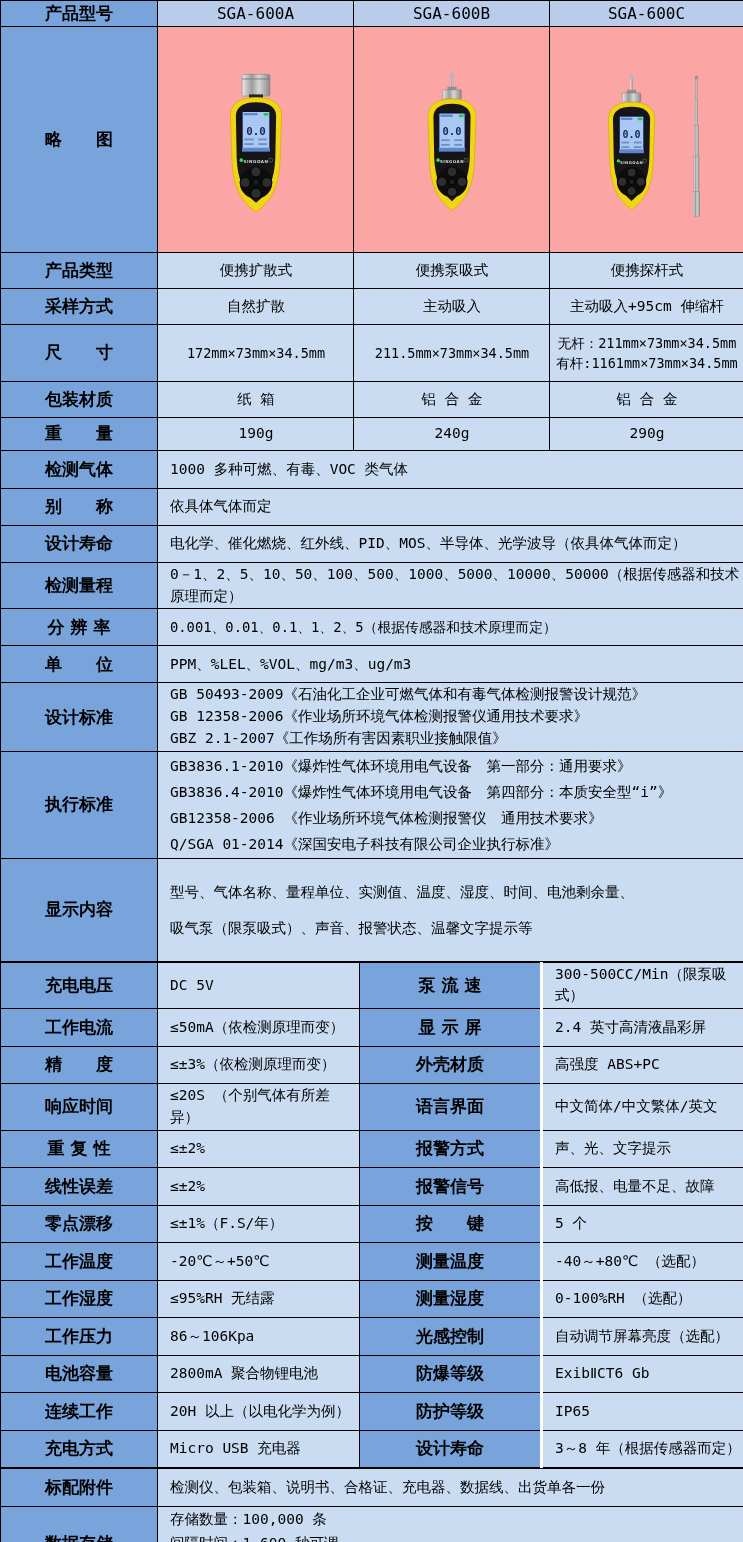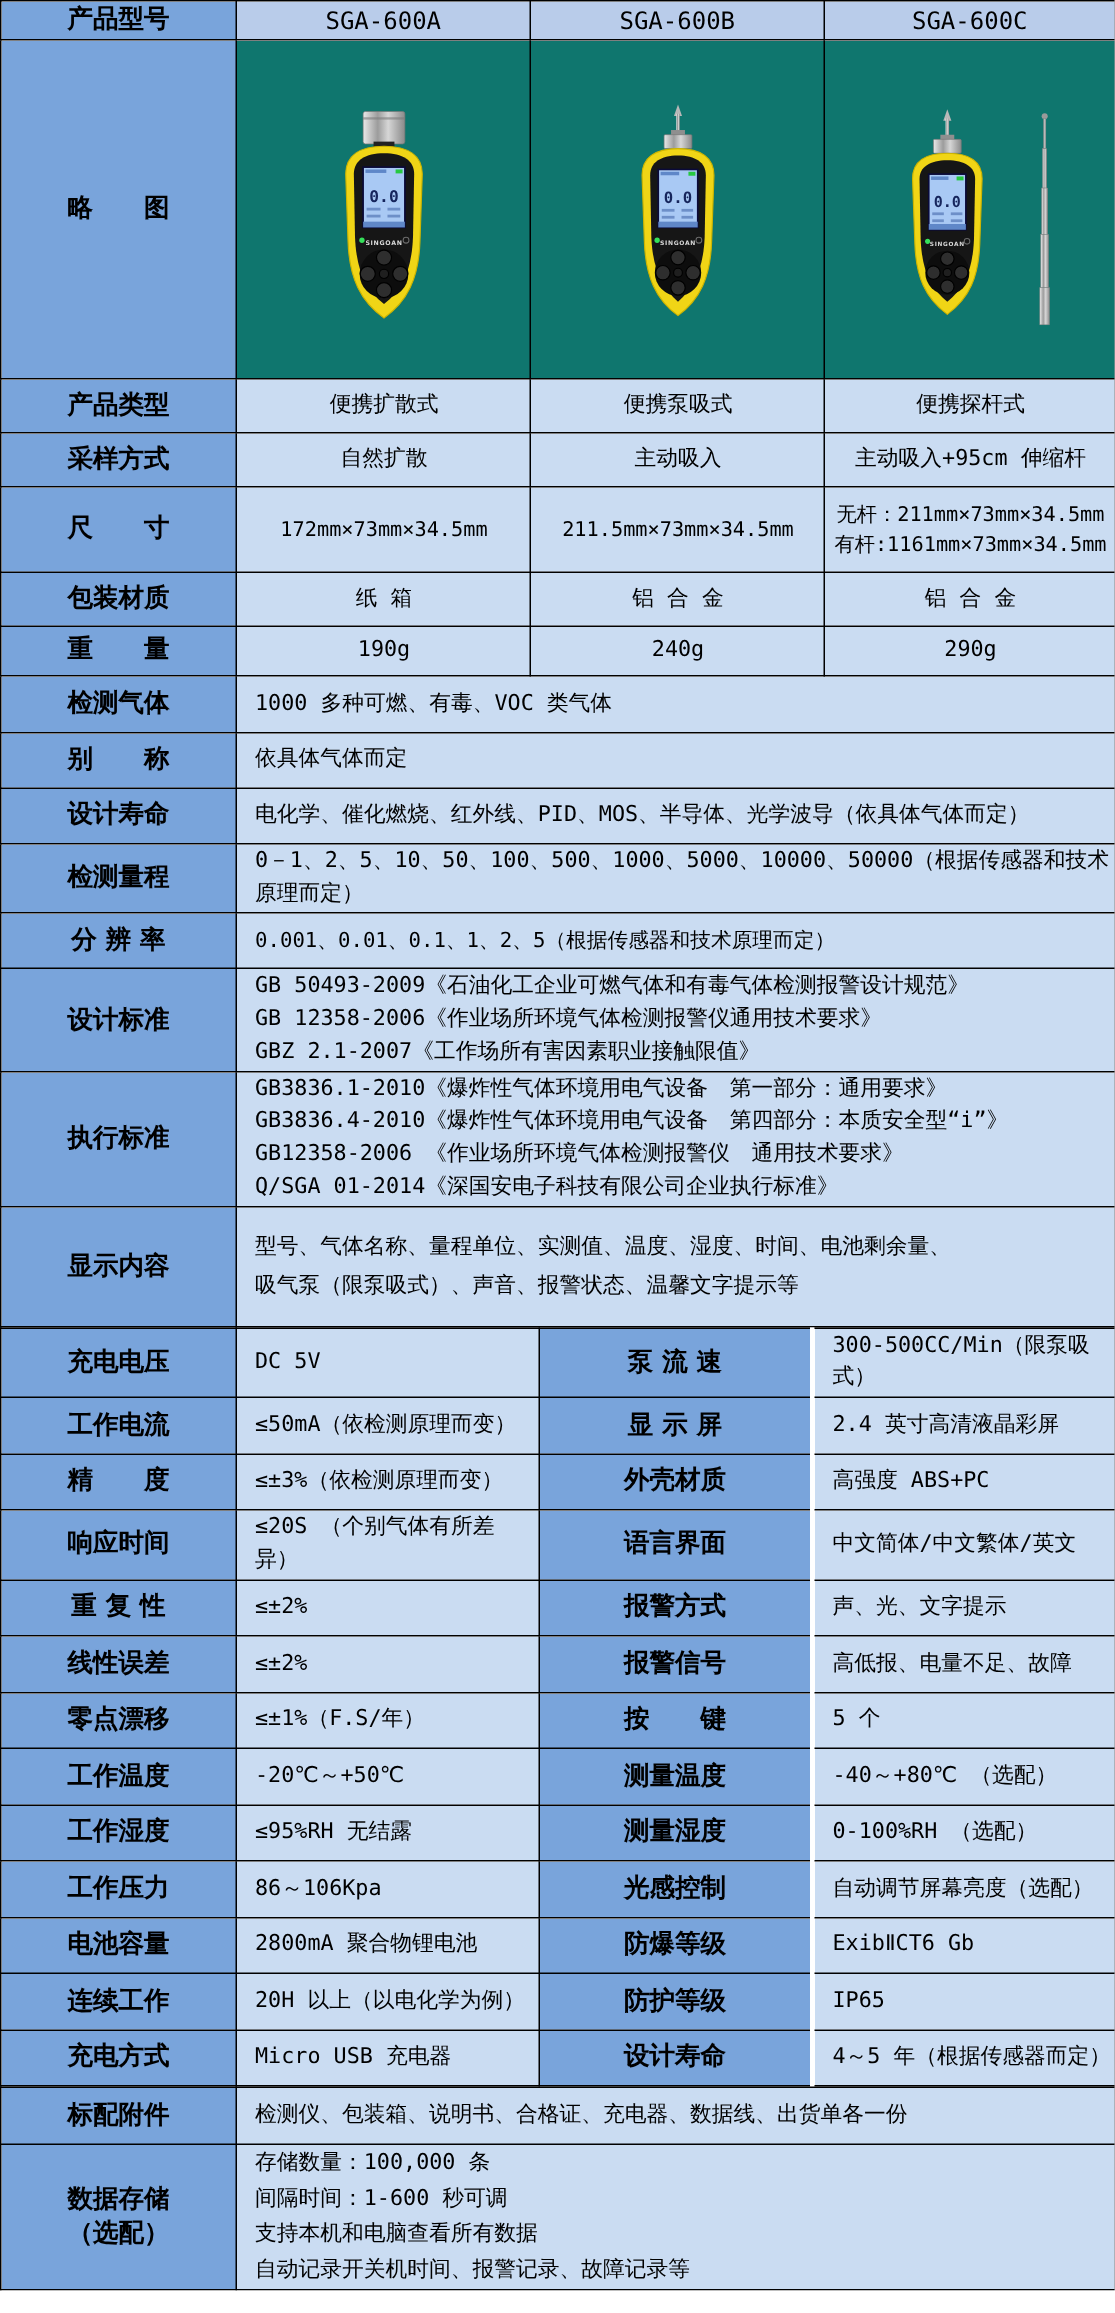--- a/index.html
+++ b/index.html
@@ -10,21 +10,21 @@
     --body-yellow:#F0D516;
   }
   html,body{margin:0;padding:0;background:#fff;}
   body{width:743px;font-family:"DejaVu Sans",sans-serif;color:#000;}
   table{border-collapse:collapse;table-layout:fixed;width:743px;}
   th,td{border:1.5px solid var(--border);white-space:pre-line;overflow:hidden;vertical-align:middle;padding:1px 2px;}
   th.lbl{background:var(--label-bg);font-weight:bold;font-size:17px;text-align:center;line-height:1.35;}
   td.model{background:var(--header-bg);font-size:16px;text-align:center;font-family:"DejaVu Sans Mono","DejaVu Sans",sans-serif;}
   td.val{background:var(--value-bg);font-size:14.5px;text-align:left;padding-left:12px;line-height:1.5;font-family:"DejaVu Sans Mono","DejaVu Sans",sans-serif;}
   td.ctr{text-align:center;padding-left:3px;}
-  td.img{background:#0f766e;text-align:center;vertical-align:middle;padding:4px 0;}
+  td.img{background:#fca5a5;text-align:center;vertical-align:middle;padding:4px 0;}
   td.wl{border-left:3px solid #ffffff;}
   #row-header{height:20px;}
   #row-sketch{height:204px;}
   #sec-triple tr{height:36px;}
   #sec-triple tr:nth-child(3){height:57px;}
   #sec-triple tr:nth-child(3) td{font-size:13.5px;}
   #sec-triple tr:nth-child(5){height:33px;}
   #sec-triple td{font-size:14.5px;}
   #sec-full tr{height:37px;}
   #sec-full tr:nth-child(1){height:38px;}
@@ -227,20 +227,24 @@
       </tr>
       <tr>
         <th class="lbl">检测量程</th>
         <td class="val" colspan="3">0－1、2、5、10、50、100、500、1000、5000、10000、50000（根据传感器和技术原理而定）</td>
       </tr>
       <tr>
         <th class="lbl">分 辨 率</th>
         <td class="val" colspan="3">0.001、0.01、0.1、1、2、5（根据传感器和技术原理而定）</td>
       </tr>
       <tr>
+        <th class="lbl">单　　位</th>
+        <td class="val" colspan="3">PPM、%LEL、%VOL、mg/m3、ug/m3</td>
+      </tr>
+      <tr>
         <th class="lbl">设计标准</th>
         <td class="val" colspan="3">GB 50493-2009《石油化工企业可燃气体和有毒气体检测报警设计规范》
 GB 12358-2006《作业场所环境气体检测报警仪通用技术要求》
 GBZ 2.1-2007《工作场所有害因素职业接触限值》</td>
       </tr>
       <tr>
         <th class="lbl">执行标准</th>
         <td class="val" colspan="3">GB3836.1-2010《爆炸性气体环境用电气设备　第一部分：通用要求》
 GB3836.4-2010《爆炸性气体环境用电气设备　第四部分：本质安全型“i”》
 GB12358-2006 《作业场所环境气体检测报警仪　通用技术要求》
@@ -331,21 +335,21 @@
       <tr>
         <th class="lbl">连续工作</th>
         <td class="val">20H 以上（以电化学为例）</td>
         <th class="lbl wl">防护等级</th>
         <td class="val wl">IP65</td>
       </tr>
       <tr>
         <th class="lbl">充电方式</th>
         <td class="val">Micro USB 充电器</td>
         <th class="lbl wl">设计寿命</th>
-        <td class="val wl">4～5 年（根据传感器而定）</td>
+        <td class="val wl">3～8 年（根据传感器而定）</td>
       </tr>
     </tbody>
 </table>
 
 <table>
   <colgroup>
       <col style="width:157px">
       <col style="width:586px">
     </colgroup>
   <tbody id="sec-bottom">

